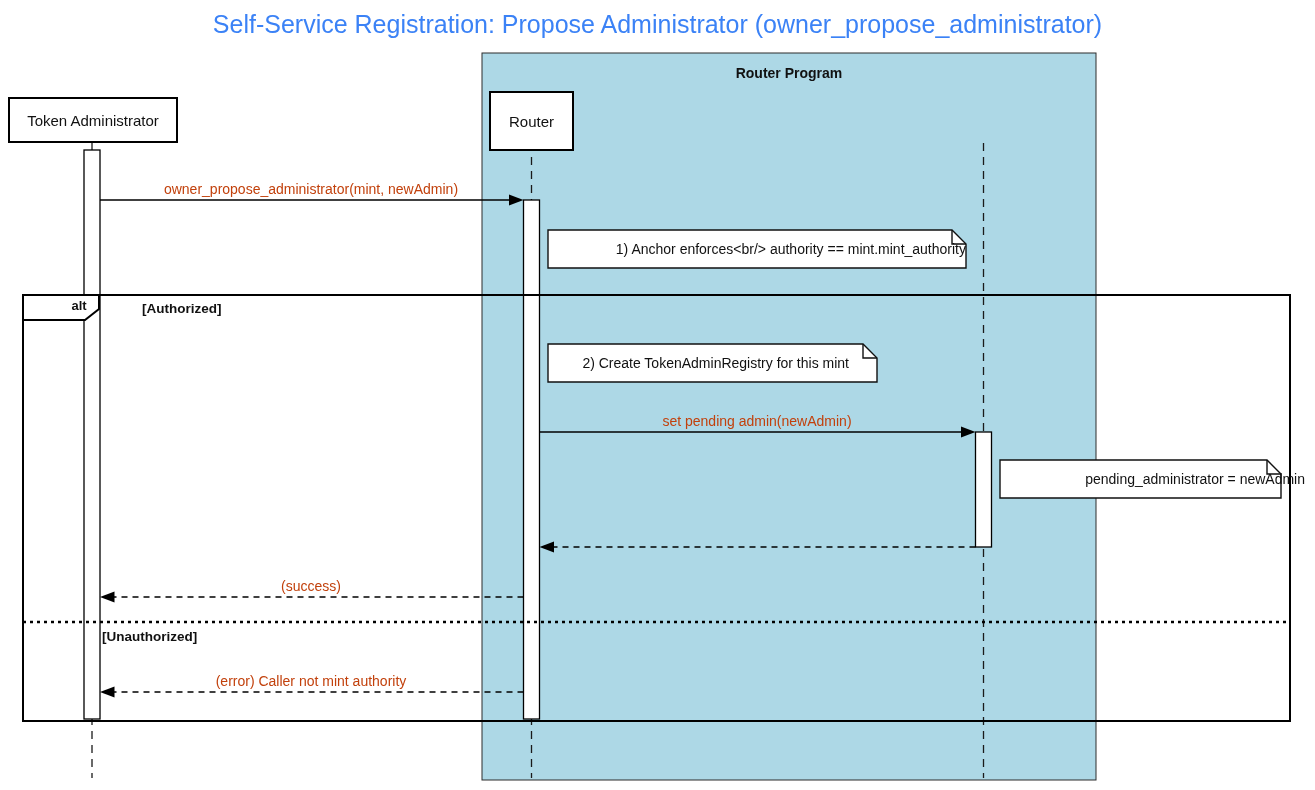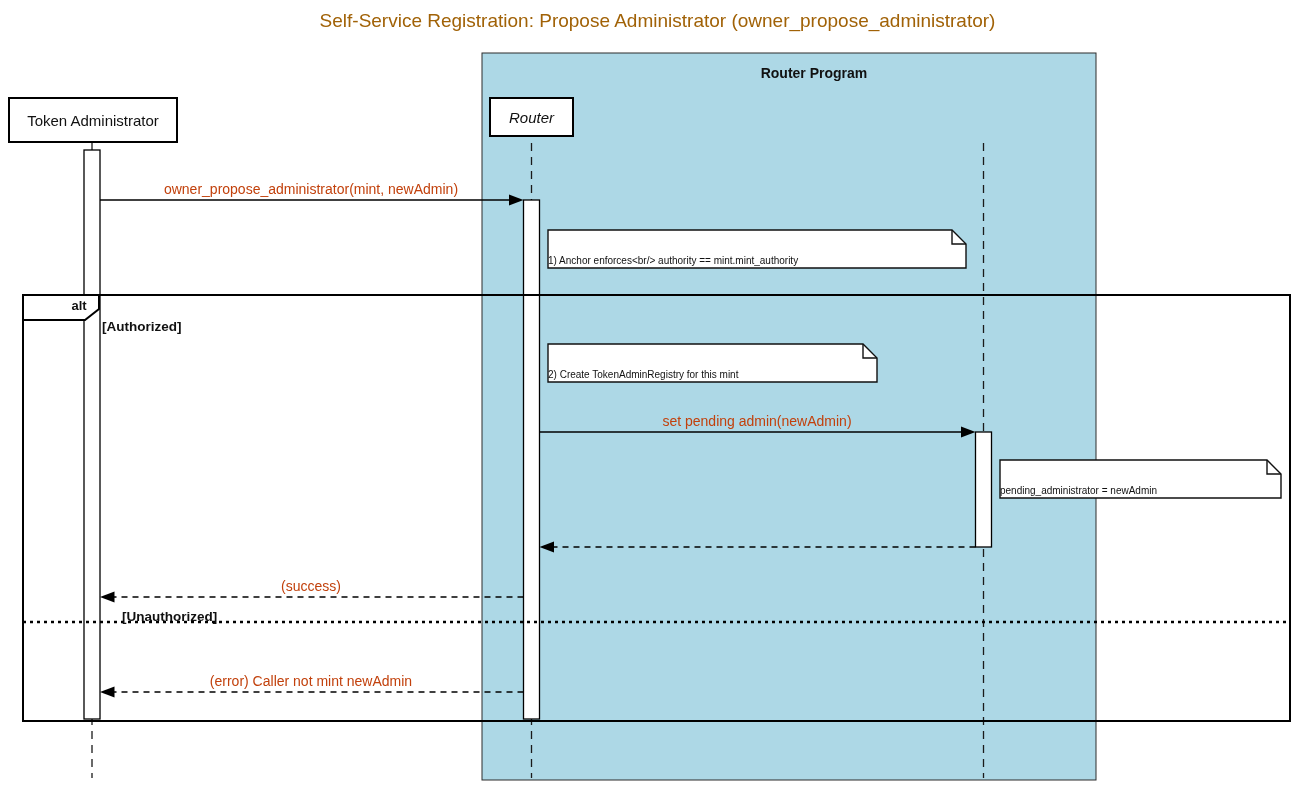--- a/index.html
+++ b/index.html
@@ -9,53 +9,51 @@
     height: 790px;
     overflow: hidden;
     font-family: "Liberation Sans", sans-serif;
     color: #111;
   }
   .layer { position: absolute; left: 0; top: 0; }
   .abs { position: absolute; white-space: nowrap; }
   .title {
     left: 0; right: 0; top: 10px;
     text-align: center;
-    font-size: 19px;
-    color: #a16207;
+    font-size: 25px;
+    color: #3b82f6;
   }
   .container-label {
     left: 482px; width: 614px; top: 65px;
     text-align: center;
     font-weight: bold;
     font-size: 14px;
-    padding-left: 25px;
   }
   .participant {
     position: absolute;
     box-sizing: border-box;
     background: #ffffff;
     border: 2px solid #000;
     display: flex;
     align-items: center;
     justify-content: center;
     font-size: 15px;
     text-align: left;
   }
   .msg-label {
     transform: translateX(-50%);
     font-size: 14px;
     color: #c2410c;
   }
   .note-label {
-    text-align: left;
-    font-size: 10px;
+    text-align: right;
+    font-size: 14px;
     line-height: 38px;
     height: 38px;
     overflow: hidden;
-    margin-top: 12px;
   }
   .operator-label {
     left: 23px; width: 64px; top: 298px;
     text-align: center;
     font-weight: bold;
     font-size: 13px;
     margin-left: 24px;
   }
   .guard-label {
     left: 102px;
@@ -120,30 +118,30 @@
     <line x1="23" y1="622" x2="1290" y2="622" stroke="#000" stroke-width="2.5" stroke-dasharray="3 4"></line>
   </svg>
 
   <div class="abs title">Self-Service Registration: Propose Administrator (owner_propose_administrator)</div>
 
   <div class="abs container-label">Router Program</div>
 
   <div class="participant" style="left:8px; top:97px; width:170px; height:46px;">
     <span>Token Administrator</span>
   </div>
-  <div class="participant" style="left:489px; top:97px; width:85px; height:40px;font-style:italic;">
+  <div class="participant" style="left:489px; top:91px; width:85px; height:60px;">
     <span>Router</span>
   </div>
 
   <div class="abs msg-label" style="left:311px; top:181px;">owner_propose_administrator(mint, newAdmin)</div>
   <div class="abs msg-label" style="left:757px; top:413px;">set pending admin(newAdmin)</div>
   <div class="abs msg-label" style="left:311px; top:578px;">(success)</div>
-  <div class="abs msg-label" style="left:311px; top:673px;">(error) Caller not mint newAdmin</div>
+  <div class="abs msg-label" style="left:311px; top:673px;">(error) Caller not mint authority</div>
 
   <div class="abs note-label" style="left:548px; top:230px; width:418px;">1) Anchor enforces&lt;br/&gt; authority == mint.mint_authority</div>
   <div class="abs note-label" style="left:548px; top:344px; width:301px;">2) Create TokenAdminRegistry for this mint</div>
   <div class="abs note-label" style="left:1000px; top:460px; width:305px;">pending_administrator = newAdmin</div>
 
   <div class="abs operator-label">alt</div>
-  <div class="abs guard-label" style="top:319px;">[Authorized]</div>
-  <div class="abs guard-label" style="top:609px;padding-left:20px;">[Unauthorized]</div>
+  <div class="abs guard-label" style="top:301px;margin-left:40px;">[Authorized]</div>
+  <div class="abs guard-label" style="top:629px;">[Unauthorized]</div>
 
 </div>
 
 </body></html>

